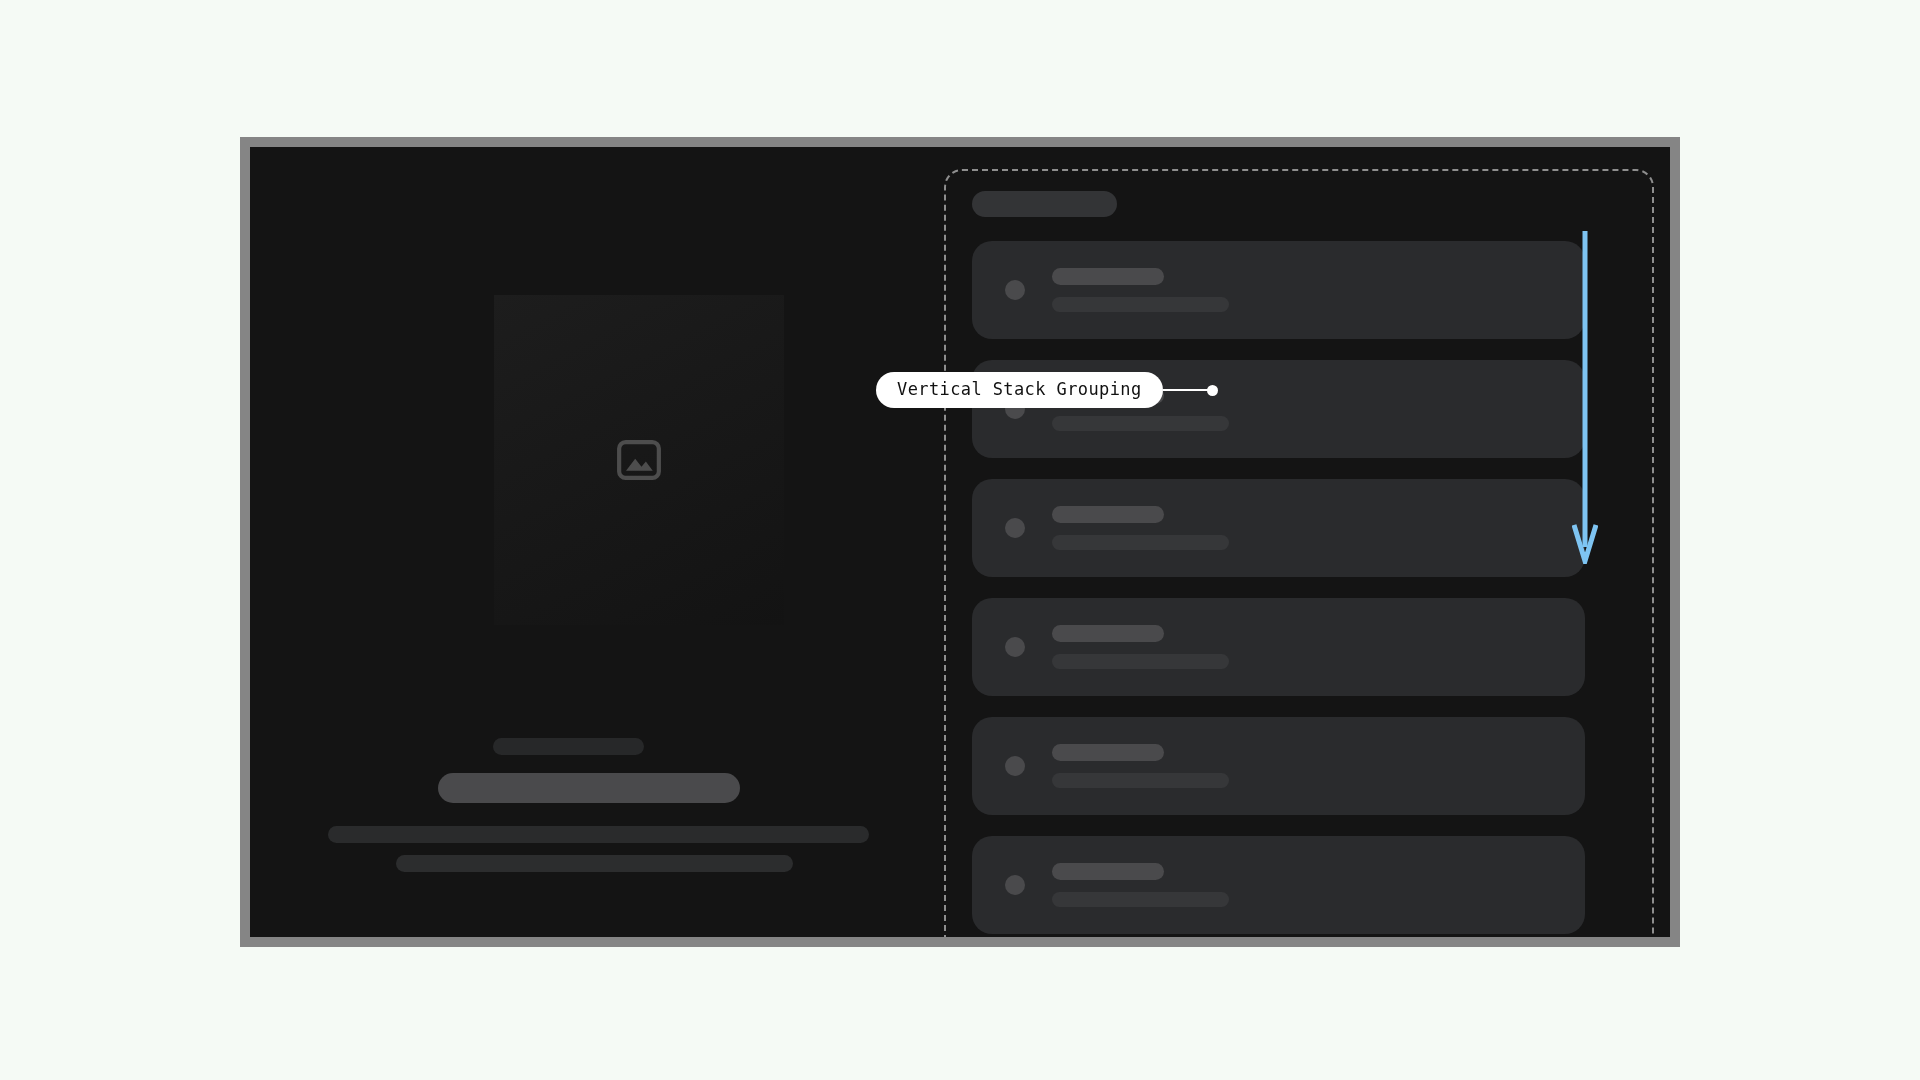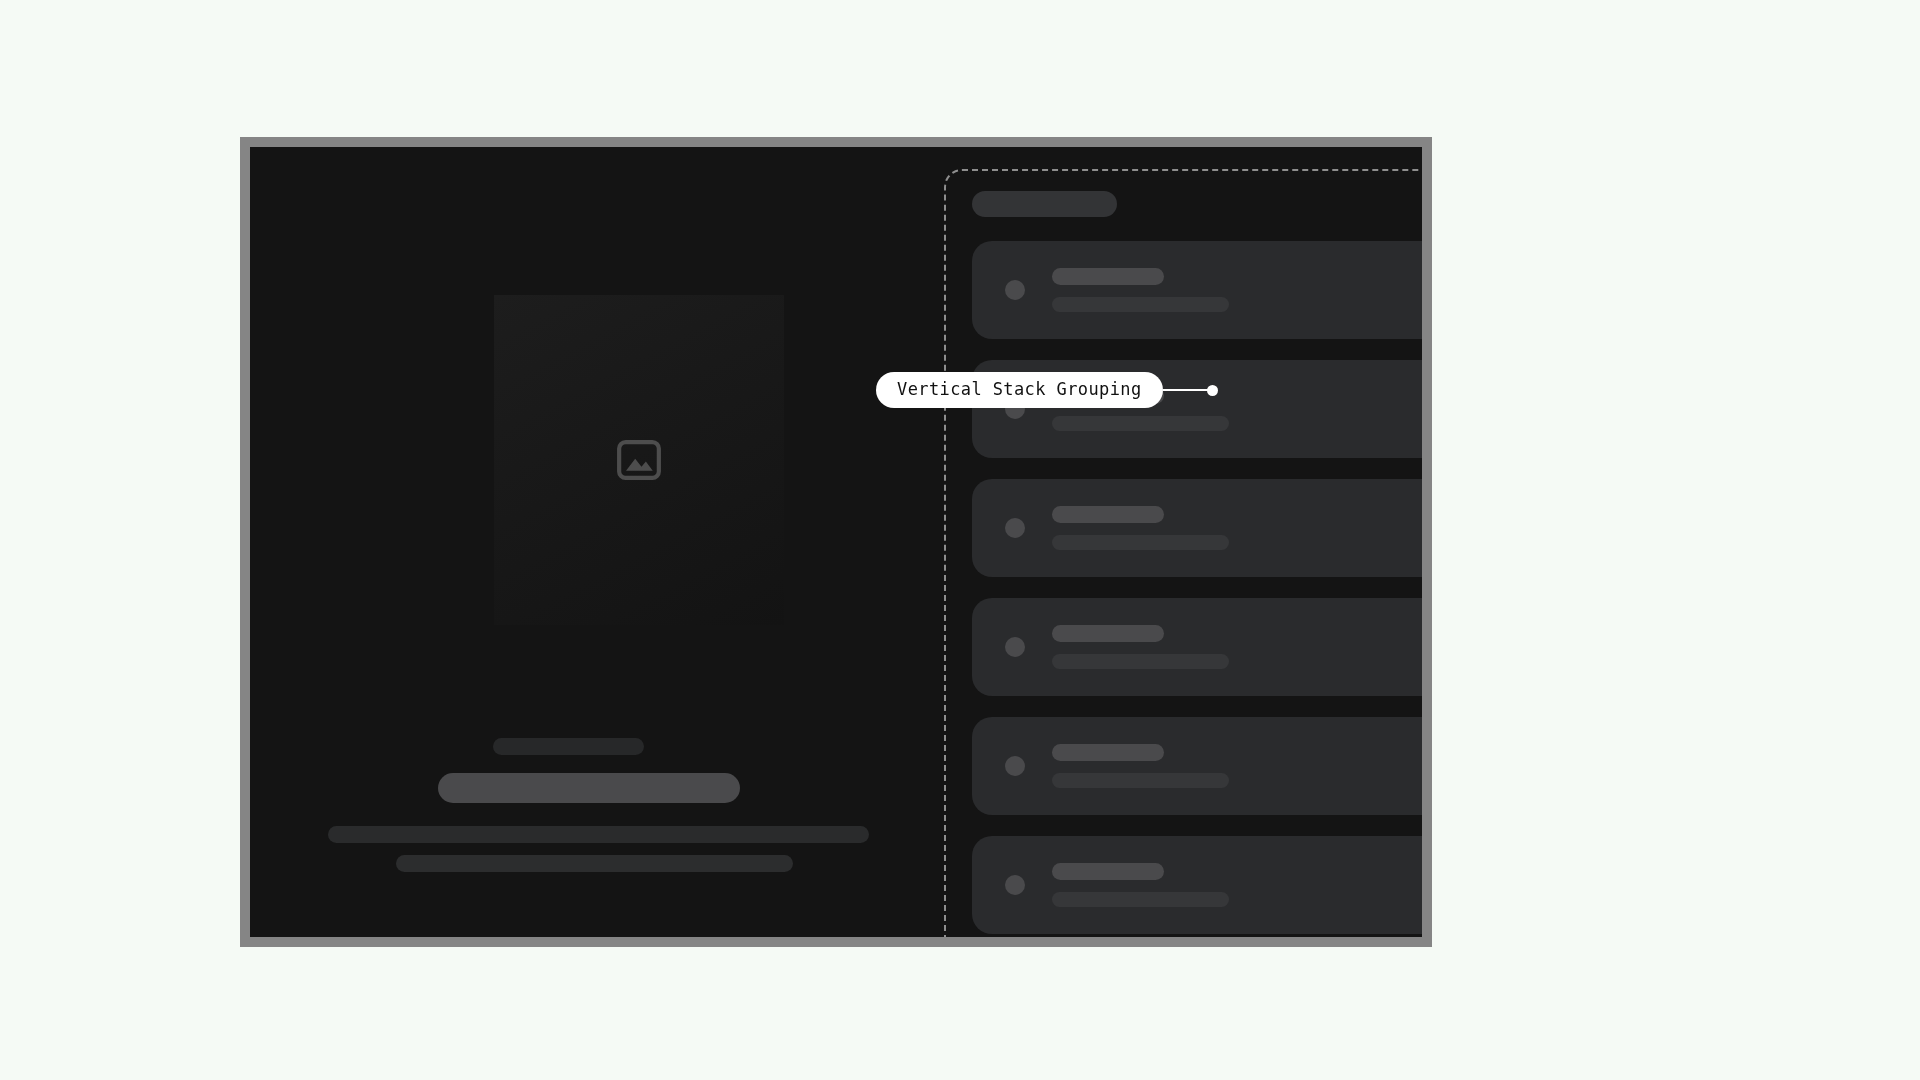--- a/index.html
+++ b/index.html
@@ -14,21 +14,21 @@
     background: #f5faf5;
     font-family: "DejaVu Sans Mono", monospace;
     position: relative;
   }
 
   
   #device-frame {
     position: absolute;
     left: 240px;
     top: 137px;
-    width: 1192px;
+    width: 1440px;
     height: 810px;
     background: #858585;          
     padding: 10px;
   }
 
   #device-screen {
     position: relative;
     width: 100%;
     height: 100%;
     background: #141414;

